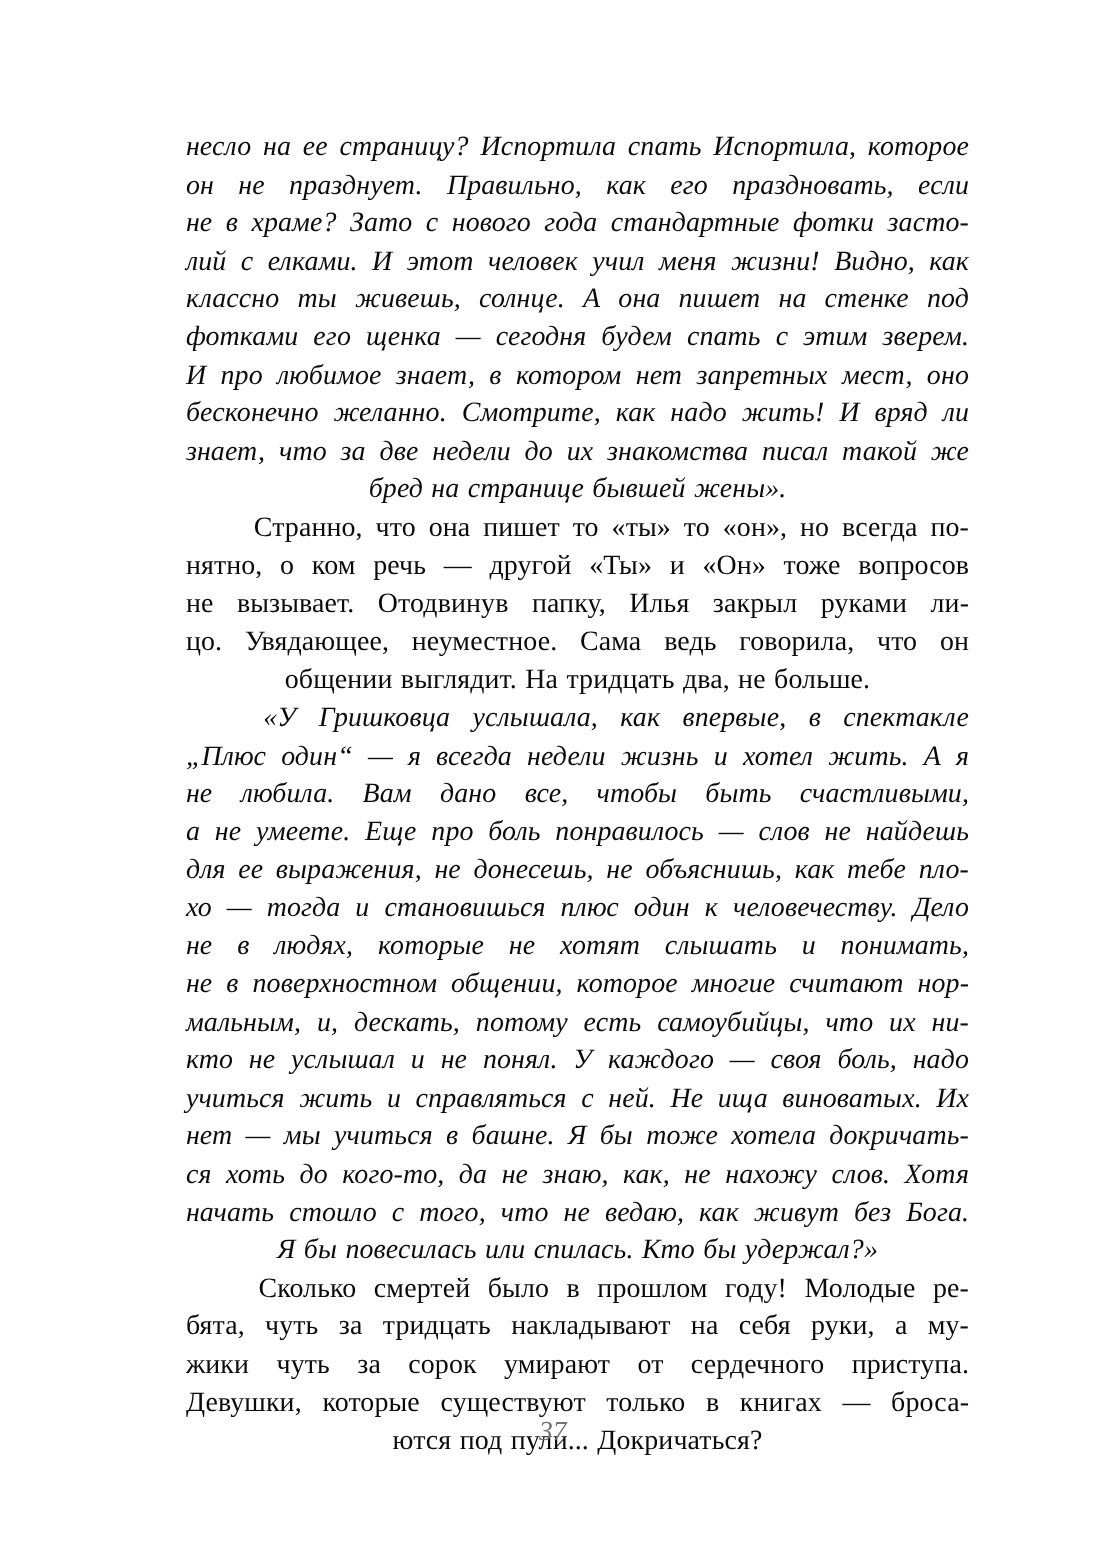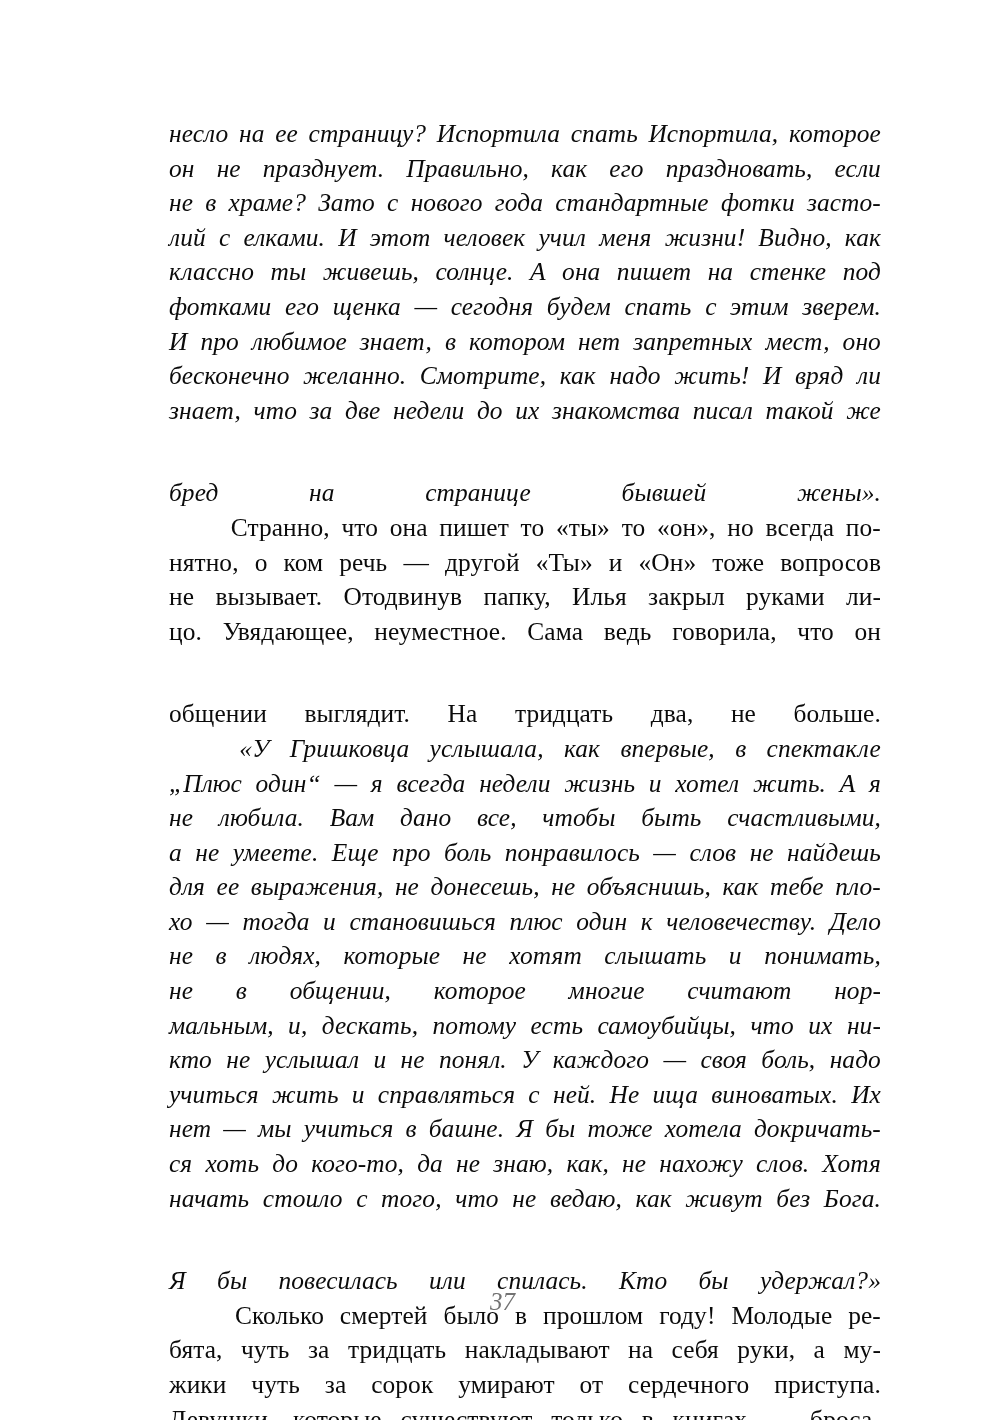--- a/index.html
+++ b/index.html
@@ -63,22 +63,21 @@
   
   .para .ln {
     white-space: normal;
     display: flex;
     flex-direction: row;
     flex-wrap: nowrap;
     justify-content: space-between;
     width: 100%;
   }
   .para .ln.last {
-    justify-content: space-between;
-    margin-top: 48px;
+    justify-content: center;
   }
   .para .ln > .w {
     white-space: pre;
   }
   .para .ln.last > .w {
     margin-right: 0.30em;
   }
   .para .ln.last > .w:last-child {
     margin-right: 0;
   }
@@ -358,20 +357,21 @@
           <span class="w">которые</span>
           <span class="w">не</span>
           <span class="w">хотят</span>
           <span class="w">слышать</span>
           <span class="w">и</span>
           <span class="w">понимать,</span>
         </div>
         <div class="ln">
           <span class="w">не</span>
           <span class="w">в</span>
+          <span class="w">поверхностном</span>
           <span class="w">общении,</span>
           <span class="w">которое</span>
           <span class="w">многие</span>
           <span class="w">считают</span>
           <span class="w">нор-</span>
         </div>
         <div class="ln">
           <span class="w">мальным,</span>
           <span class="w">и,</span>
           <span class="w">дескать,</span>

